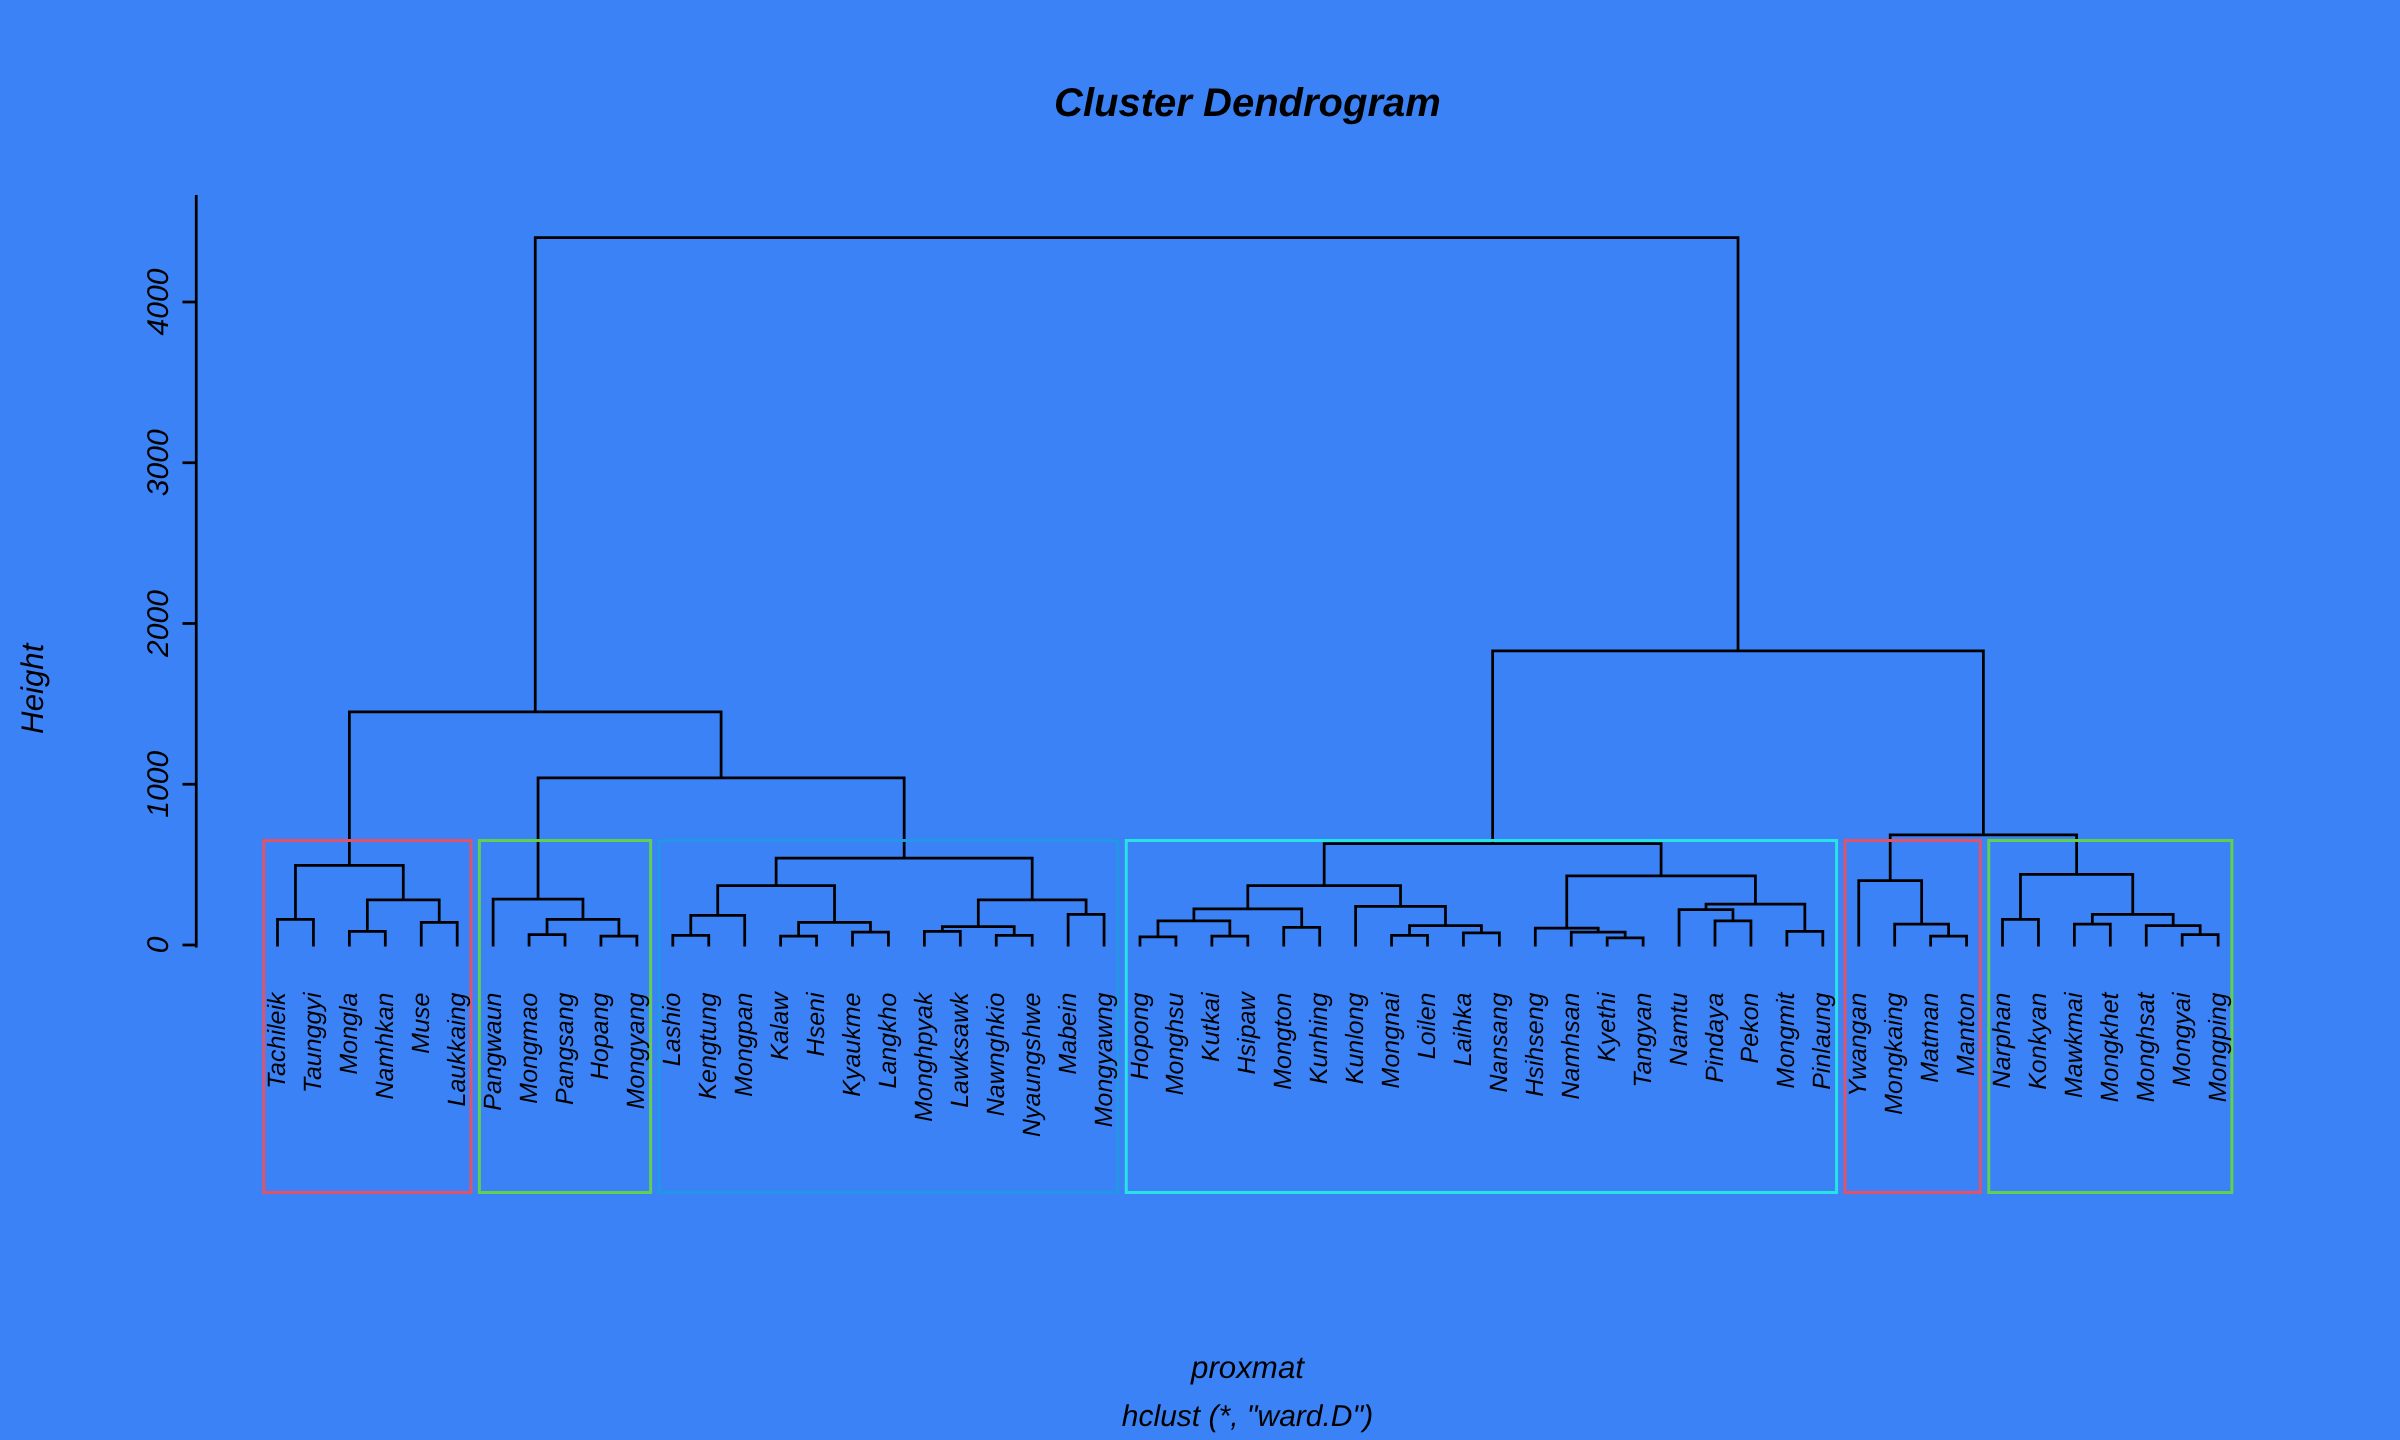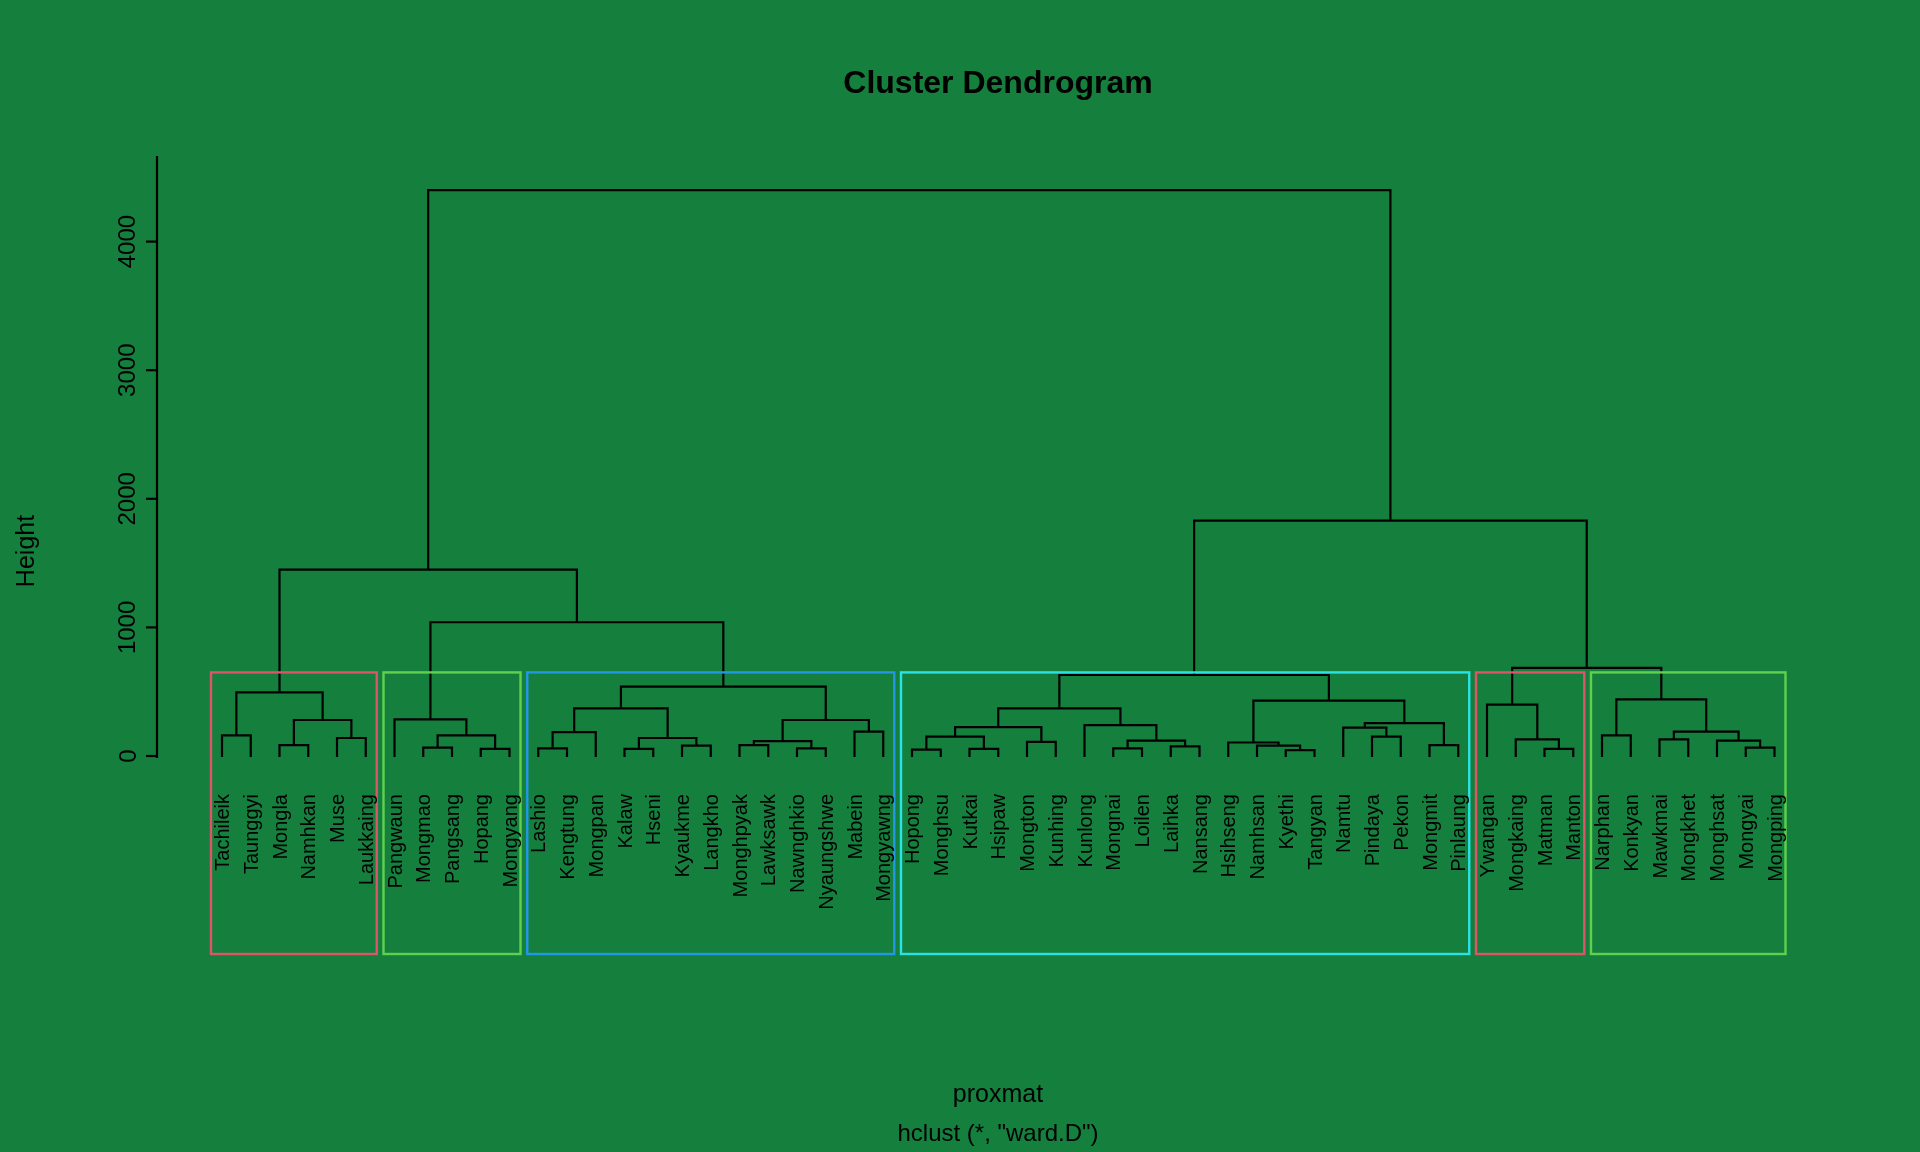--- a/index.html
+++ b/index.html
@@ -1,16 +1,16 @@
 <!DOCTYPE html>
 <html><head>
 <meta charset="utf-8">
 <style>
   html,body{margin:0;padding:0;background:#ffffff;}
-  #stage{position:relative;width:1920px;height:1152px;background:#15803d;overflow:hidden;}
+  #stage{position:relative;width:1920px;height:1152px;background:#3b82f6;overflow:hidden;font-style:italic;}
   svg{font-family:"Liberation Sans", sans-serif;}
   .chart-title{font-size:32px;font-weight:bold;fill:#000;}
   .axis-title{font-size:25px;fill:#000;}
   .sub-title{font-size:24px;fill:#000;}
   .tick-label{font-size:24px;fill:#000;}
   .leaf-label{font-size:20px;fill:#000;}
 </style>
 </head>
 <body>
 

